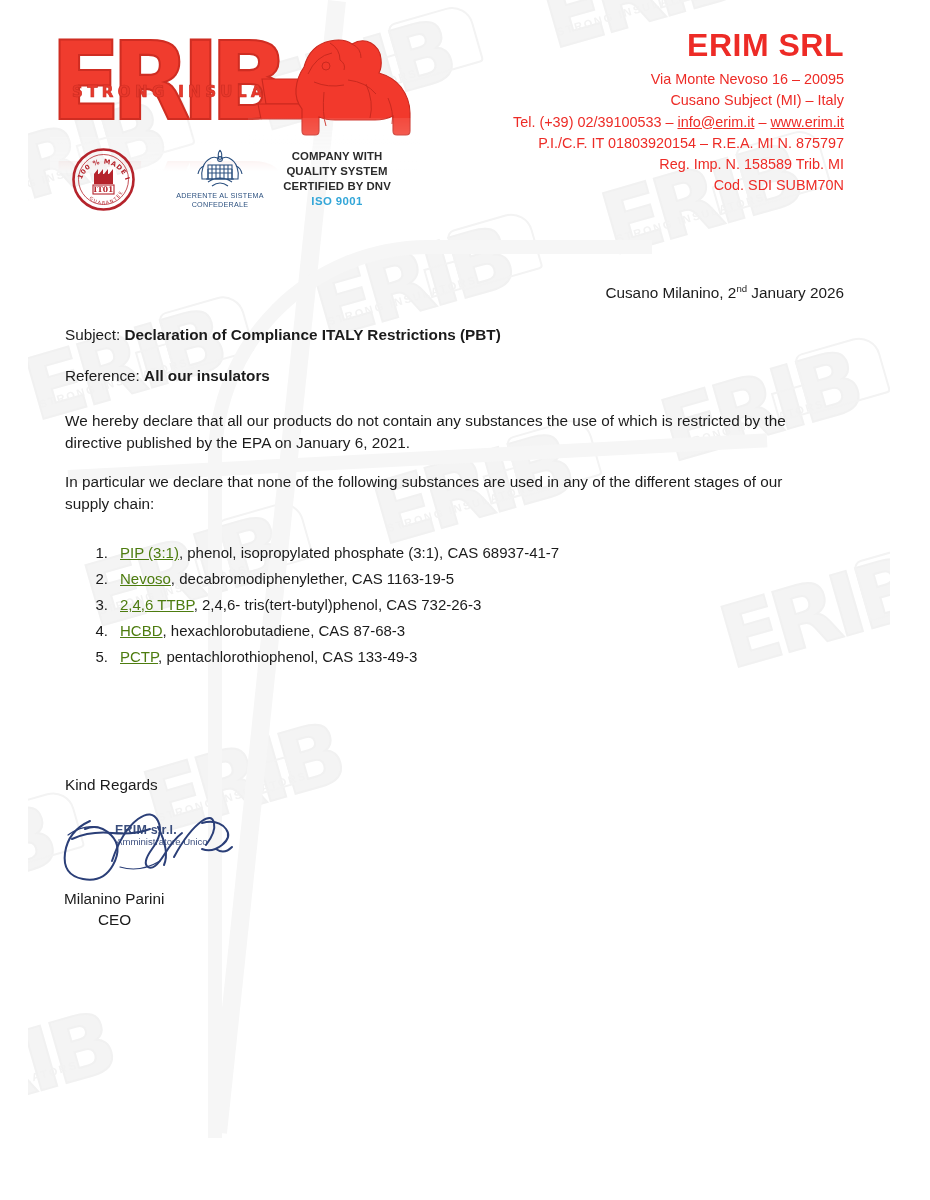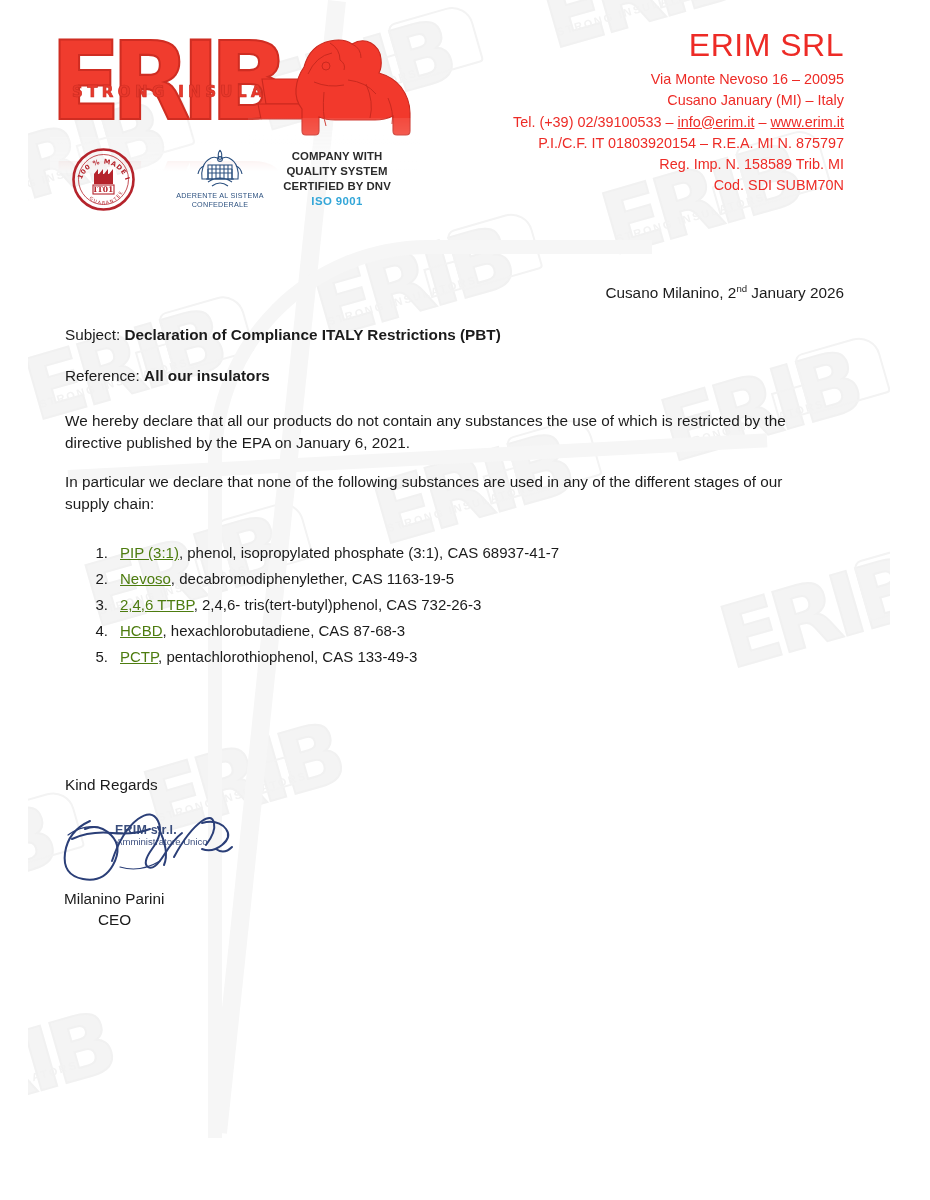--- a/index.html
+++ b/index.html
@@ -255,21 +255,21 @@
   .company-info {
     position: absolute;
     right: 86px;
     top: 28px;
     text-align: right;
     color: #ed2b26;
     font-family: "Liberation Sans", sans-serif;
   }
   .company-name {
     font-size: 32px;
-    font-weight: normal;
+    font-weight: bold;
     letter-spacing: 0.5px;
     line-height: 1.1;
     margin-bottom: 6px;
   }
   .company-line {
     font-size: 14.4px;
     line-height: 1.47;
     white-space: nowrap;
   }
   .company-line a {
@@ -639,21 +639,21 @@
           <div>COMPANY WITH</div>
           <div>QUALITY SYSTEM</div>
           <div>CERTIFIED BY DNV</div>
           <div class="iso">ISO 9001</div>
         </div>
       </div>
 
       <div class="company-info">
         <div class="company-name">ERIM SRL</div>
         <div class="company-line">Via Monte Nevoso 16 – 20095</div>
-        <div class="company-line">Cusano January (MI) – Italy</div>
+        <div class="company-line">Cusano Subject (MI) – Italy</div>
         <div class="company-line"><span>Tel. (+39) 02/39100533 – </span><a href="#">info@erim.it</a><span> – </span><a href="#">www.erim.it</a></div>
         <div class="company-line">P.I./C.F. IT 01803920154 – R.E.A. MI N. 875797</div>
         <div class="company-line">Reg. Imp. N. 158589 Trib. MI</div>
         <div class="company-line">Cod. SDI SUBM70N</div>
       </div>
     </div>
 
     <div class="letter">
 
       <div class="date-line"><span>Cusano Milanino, 2</span><sup>nd</sup><span> January 2026</span></div>

